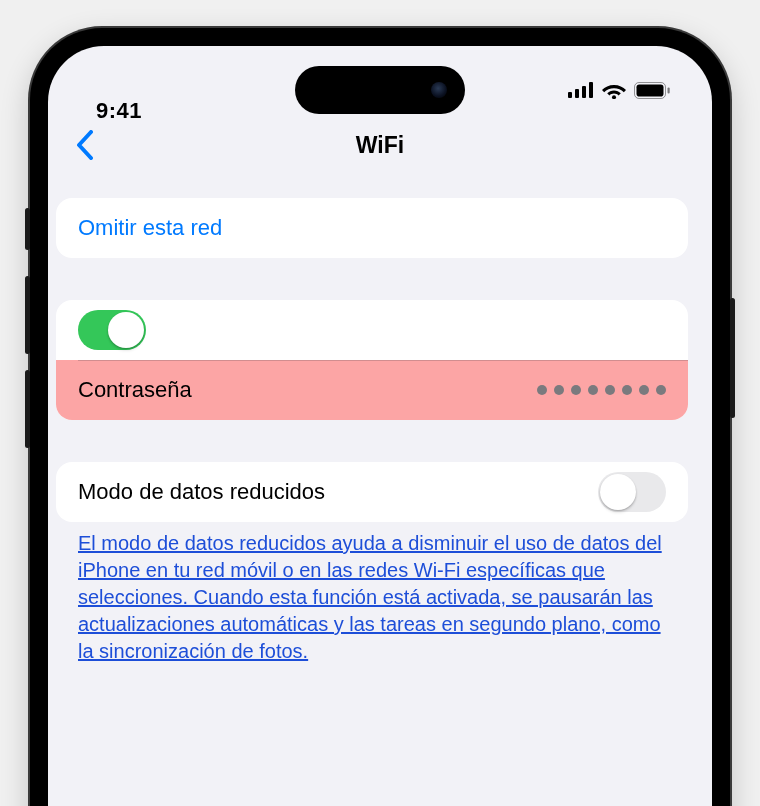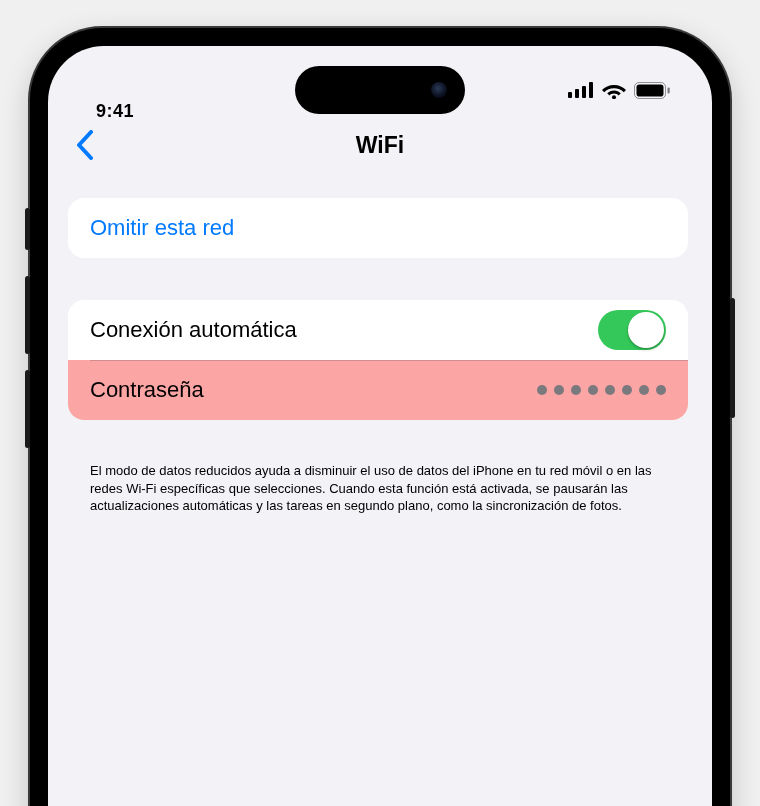--- a/index.html
+++ b/index.html
@@ -66,21 +66,21 @@
       height: 70px;
       display: flex;
       align-items: center;
       justify-content: space-between;
       padding: 0 42px 0 48px;
       padding-top: 18px;
       position: relative;
       z-index: 3;
     }
     .status-time {
-      font-size: 18px;
+      font-size: 22px;
       font-weight: 600;
       letter-spacing: 0.5px;
       margin-top: 42px;
     }
     .status-right {
       display: flex;
       align-items: center;
       gap: 8px;
     }
     .status-right svg { display: block; }
@@ -100,21 +100,21 @@
       transform: translateY(-50%);
       width: 36px; height: 44px;
       display: flex; align-items: center; justify-content: center;
     }
     .nav-title {
       font-size: 23px;
       font-weight: 600;
     }
 
     .content {
-      padding: 24px 24px 0 20px;
+      padding: 24px 24px 0 8px;
     }
 
     .group {
       background: #fff;
       border-radius: 16px;
       overflow: hidden;
       margin-bottom: 42px;
     }
     .group.tight { margin-bottom: 8px; }
 
@@ -163,24 +163,25 @@
       gap: 7px;
     }
     .pw-dots span {
       width: 10px; height: 10px;
       background: #7a7a7e;
       border-radius: 50%;
       display: block;
     }
 
     .footer-text {
-      color: #000000;
-      font-size: 13px;
+      color: #1d4ed8;
+      font-size: 20px;
       line-height: 1.35;
       padding: 0 22px;
+      text-decoration: underline;
     }
   </style>
 </head>
 <body>
 
 <div class="device-frame">
   <div class="side-btn left-1"></div>
   <div class="side-btn left-2"></div>
   <div class="side-btn left-3"></div>
   <div class="side-btn right-1"></div>
@@ -224,37 +225,44 @@
     <div class="content">
 
       <div class="group">
         <div class="row link-row">
           <span class="row-label">Omitir esta red</span>
         </div>
       </div>
 
       <div class="group">
         <div class="row">
-          <span class="row-label">Conexión automática</span>
           <div class="toggle on">
             <div class="knob"></div>
           </div>
         </div>
         <div class="row highlighted">
           <span class="row-label">Contraseña</span>
           <div class="pw-dots" id="pw-dots">
               <span></span>
               <span></span>
               <span></span>
               <span></span>
               <span></span>
               <span></span>
               <span></span>
               <span></span>
             </div>
         </div>
       </div>
 
+      <div class="group tight">
+        <div class="row">
+          <span class="row-label">Modo de datos reducidos</span>
+          <div class="toggle off">
+            <div class="knob"></div>
+          </div>
+        </div>
+      </div>
       <div class="footer-text">El modo de datos reducidos ayuda a disminuir el uso de datos del iPhone en tu red móvil o en las redes Wi-Fi específicas que selecciones. Cuando esta función está activada, se pausarán las actualizaciones automáticas y las tareas en segundo plano, como la sincronización de fotos.</div>
 
     </div>
   </div>
 </div>
 
 </body></html>

